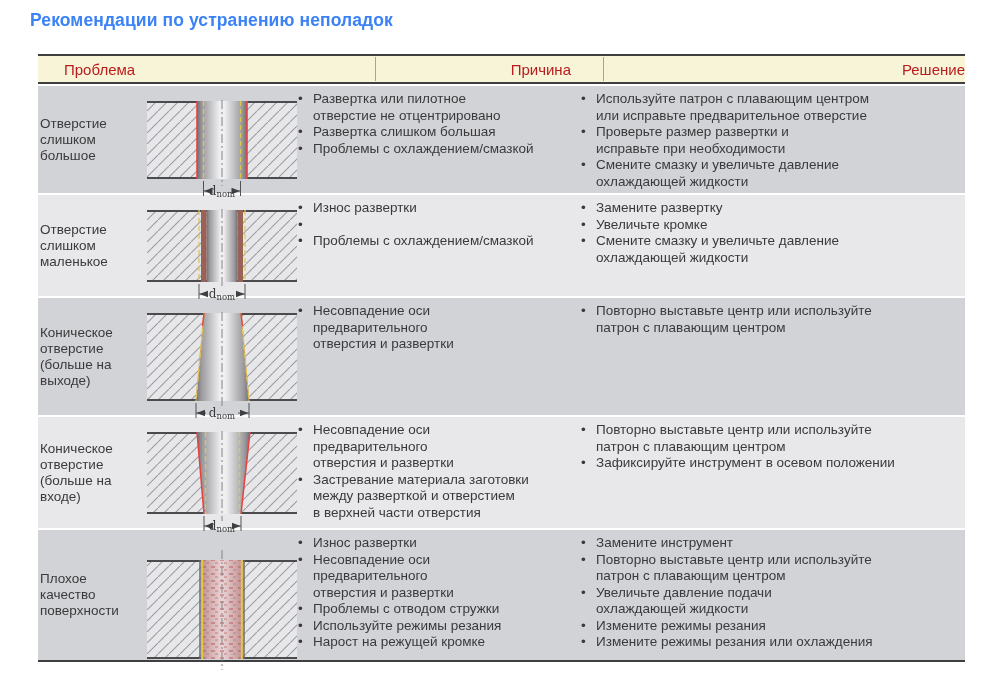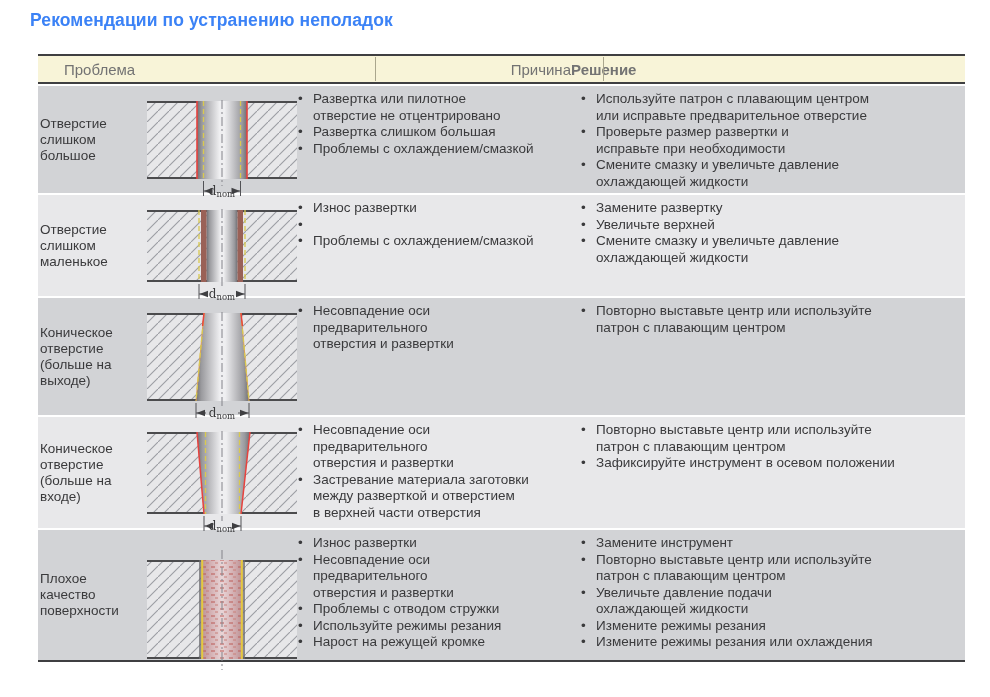--- a/index.html
+++ b/index.html
@@ -18,25 +18,25 @@
   .page-title{
     font-size:17.5px;font-weight:bold;color:#3b82f6;margin:0 0 23px 0;
     letter-spacing:0.1px;
   }
   .ttable{margin-left:8px;width:927px;}
   .thead{
     display:flex;align-items:center;height:26px;position:relative;
     background:var(--header-bg);
     border-top:2px solid var(--border);
     border-bottom:2px solid var(--border);
-    font-size:15px;color:#737373;
+    font-size:15px;color:#b91c1c;
   }
   .th-problem{width:250px;padding-left:26px;box-sizing:border-box;}
   .th-cause{width:283px;text-align:right;}
-  .th-solution{flex:1;text-align:left;font-weight:bold;}
+  .th-solution{flex:1;text-align:right;}
   .hdiv{position:absolute;top:1px;bottom:1px;width:1px;background:#aaa68d;}
   .hdiv.d1{left:337px;} .hdiv.d2{left:565px;}
   .row{display:flex;margin-top:2px;}
   .row.dark{background:var(--row-dark);}
   .row.light{background:var(--row-light);}
   .cell{box-sizing:border-box;}
   .cell.problem{
     width:109px;padding-left:2px;display:flex;align-items:center;
     font-size:13.5px;line-height:16px;
   }
@@ -188,21 +188,21 @@
               <span class="bt">Проблемы с охлаждением/смазкой</span>
             </div>
           </div>
     <div class="cell solutions">
             <div class="bullet-item">
               <span class="dot">•</span>
               <span class="bt">Замените развертку</span>
             </div>
             <div class="bullet-item">
               <span class="dot">•</span>
-              <span class="bt">Увеличьте верхней</span>
+              <span class="bt">Увеличьте кромке</span>
             </div>
             <div class="bullet-item">
               <span class="dot">•</span>
               <span class="bt">Смените смазку и увеличьте давление
 охлаждающей жидкости</span>
             </div>
           </div>
   </div>
 
   <div class="row dark" style="height: 117px;">

